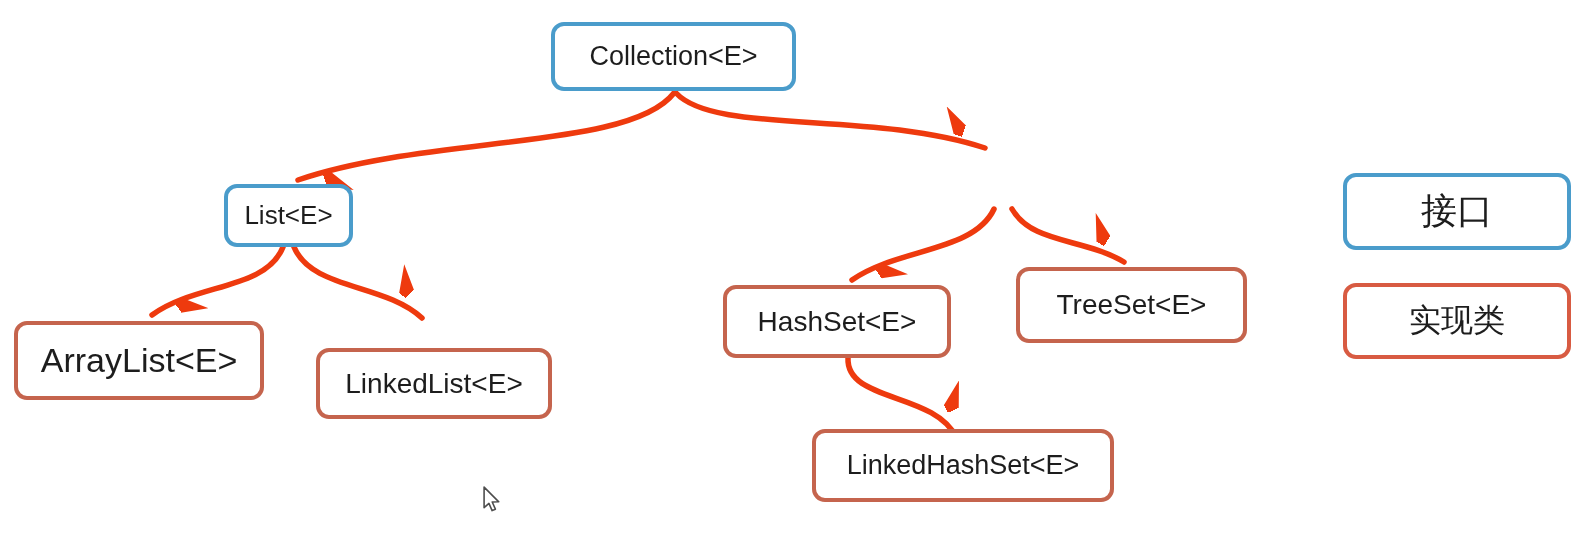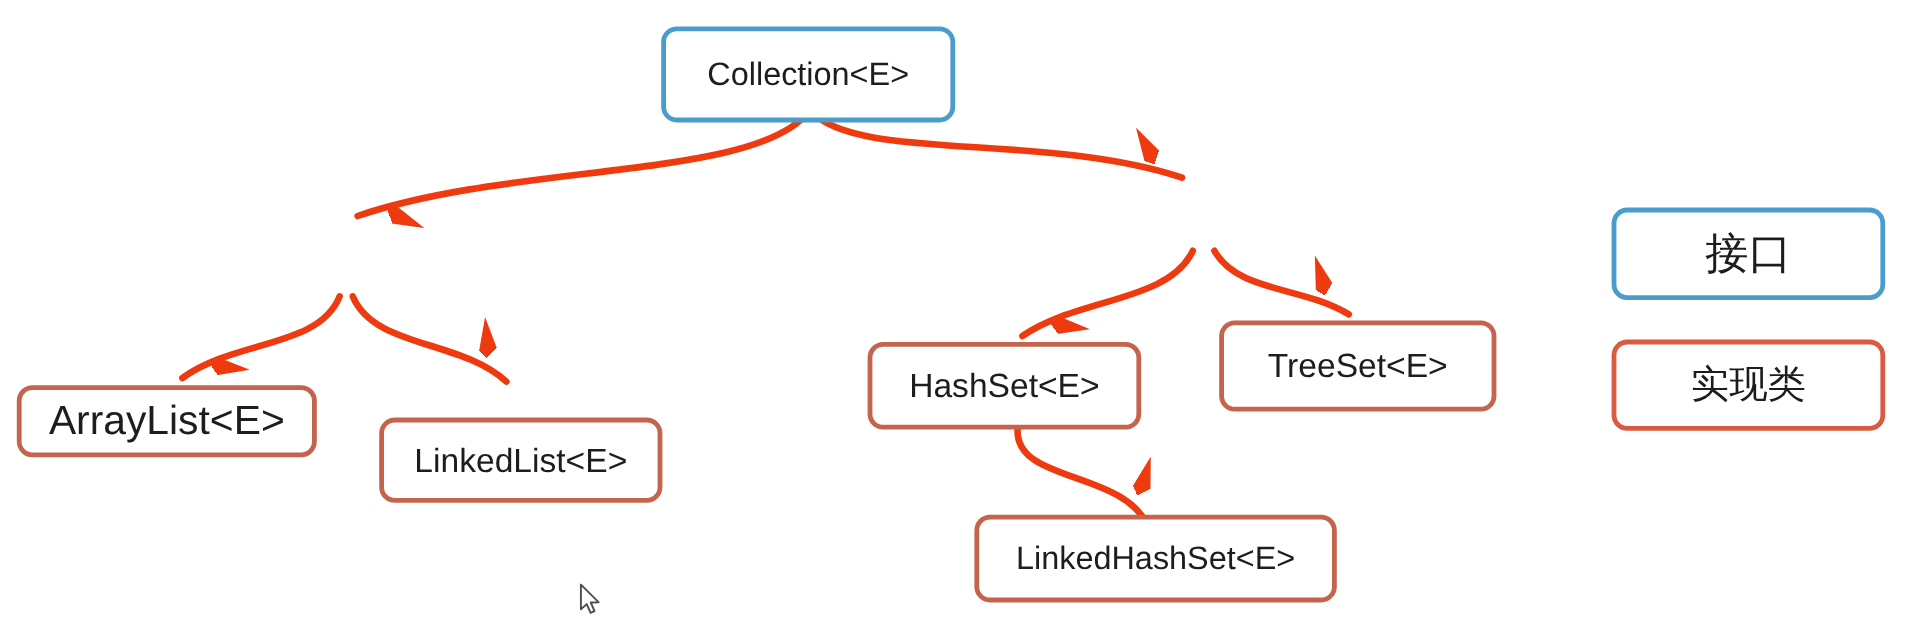--- a/index.html
+++ b/index.html
@@ -28,24 +28,24 @@
     color: var(--text, #1d1d1d);
     border-radius: 13px;
     box-sizing: border-box;
     white-space: nowrap;
   }
   .node.interface { border: 4px solid var(--interface-border, #4a9ccb); }
   .node.impl      { border: 4px solid var(--class-border, #c5644d); }
   .node.legend.impl { border-color: var(--legend-class-border, #d85b42); }
 
   
-  .n-collection    { left: 551px; top: 22px;  width: 245px; height: 80px; font-size: 27px; }
+  .n-collection    { left: 551px; top: 22px;  width: 245px; height: 69px; font-size: 27px; }
   .n-list          { left: 224px; top: 184px; width: 129px; height: 63px; font-size: 26px; }
   .n-set           { left: 933px; top: 142px; width: 141px; height: 67px; font-size: 27px; }
-  .n-arraylist     { left: 14px;  top: 321px; width: 250px; height: 60px; font-size: 34px; }
+  .n-arraylist     { left: 14px;  top: 321px; width: 250px; height: 79px; font-size: 34px; }
   .n-linkedlist    { left: 316px; top: 324px; width: 236px; height: 71px; font-size: 28px; margin-top: 24px; }
   .n-hashset       { left: 723px; top: 285px; width: 228px; height: 73px; font-size: 28px; }
   .n-treeset       { left: 1016px;top: 267px; width: 231px; height: 76px; font-size: 28px; }
   .n-linkedhashset { left: 812px; top: 429px; width: 302px; height: 73px; font-size: 27px; }
   .n-legend-interface { left: 1343px; top: 173px; width: 228px; height: 77px; font-size: 36px; }
   .n-legend-class     { left: 1343px; top: 283px; width: 228px; height: 76px; font-size: 32px; }
 
   .cursor { position: absolute; left: 482px; top: 486px; }
 </style>
 </head>
@@ -65,20 +65,23 @@
     <path class="edge" d="M 294 247 C 312 290, 384 283, 422 318" marker-end="url(#arrow)"></path>
     <path class="edge" d="M 994 209 C 974 252, 898 248, 852 280" marker-end="url(#arrow)"></path>
     <path class="edge" d="M 1012 209 C 1032 244, 1084 238, 1124 262" marker-end="url(#arrow)"></path>
     <path class="edge" d="M 848 358 C 846 402, 934 392, 956 437" marker-end="url(#arrow)"></path>
   </svg>
 
   <div class="node interface n-collection">
     <span>Collection&lt;E&gt;</span>
   </div>
 
+  <div class="node interface n-list">
+    <span>List&lt;E&gt;</span>
+  </div>
 
 
   <div class="node impl n-arraylist">
     <span>ArrayList&lt;E&gt;</span>
   </div>
 
   <div class="node impl n-linkedlist">
     <span>LinkedList&lt;E&gt;</span>
   </div>
 

